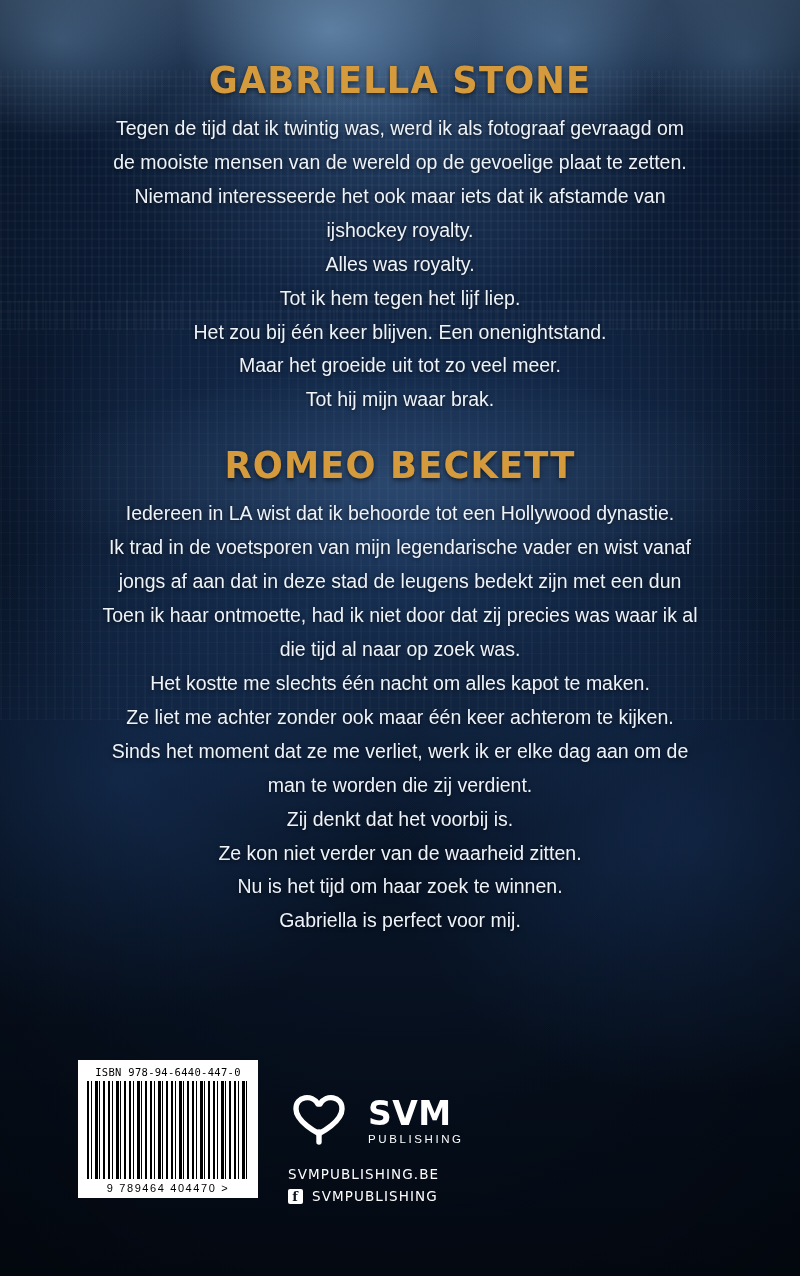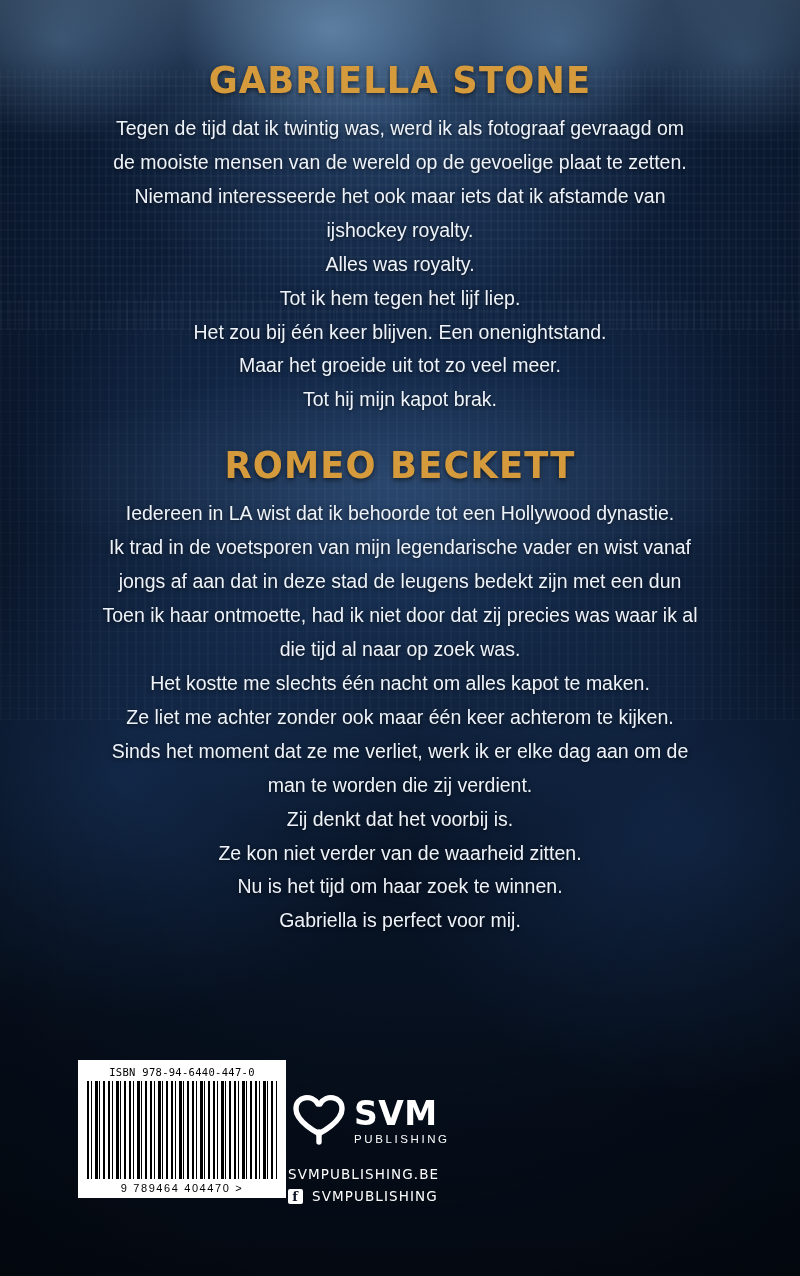--- a/index.html
+++ b/index.html
@@ -114,21 +114,21 @@
     left: 0; right: 0;
     bottom: 0;
     height: 250px;
     z-index: 6;
   }
 
   .barcode-box {
     position: absolute;
     left: 78px;
     bottom: 78px;
-    width: 208px;
+    width: 180px;
     height: 138px;
     background: #ffffff;
     padding: 6px 7px 4px 7px;
     display: flex;
     flex-direction: column;
   }
   .isbn-text {
     font-family: "DejaVu Sans Mono", monospace;
     font-size: 10.5px;
     color: #000;
@@ -156,21 +156,21 @@
     margin-top: 3px;
     white-space: nowrap;
   }
 
   .publisher {
     position: absolute;
     left: 288px;
     bottom: 125px;
     display: flex;
     align-items: center;
-    gap: 4px;
+    gap: 18px;
   }
   .svm-mark { flex: 0 0 auto; }
   .svm-words {
     text-align: left;
     color: #fff;
   }
   .svm-words .svm-big {
     font-family: "DejaVu Sans", sans-serif;
     font-weight: bold;
     font-size: 33px;
@@ -227,21 +227,21 @@
     <h2 class="name">GABRIELLA STONE</h2>
     <div class="blurb">
       <p>Tegen de tijd dat ik twintig was, werd ik als fotograaf gevraagd om</p>
       <p>de mooiste mensen van de wereld op de gevoelige plaat te zetten.</p>
       <p>Niemand interesseerde het ook maar iets dat ik afstamde van</p>
       <p>ijshockey royalty.</p>
       <p>Alles was royalty.</p>
       <p>Tot ik hem tegen het lijf liep.</p>
       <p>Het zou bij één keer blijven. Een onenightstand.</p>
       <p>Maar het groeide uit tot zo veel meer.</p>
-      <p>Tot hij mijn kapot brak.</p>
+      <p>Tot hij mijn waar brak.</p>
     </div>
 
     <h2 class="name second">ROMEO BECKETT</h2>
     <div class="blurb">
       <p>Iedereen in LA wist dat ik behoorde tot een Hollywood dynastie.</p>
       <p>Ik trad in de voetsporen van mijn legendarische vader en wist vanaf</p>
       <p>jongs af aan dat in deze stad de leugens bedekt zijn met een dun</p>
       <p>Toen ik haar ontmoette, had ik niet door dat zij precies was waar ik al</p>
       <p>die tijd al naar op zoek was.</p>
       <p>Het kostte me slechts één nacht om alles kapot te maken.</p>

